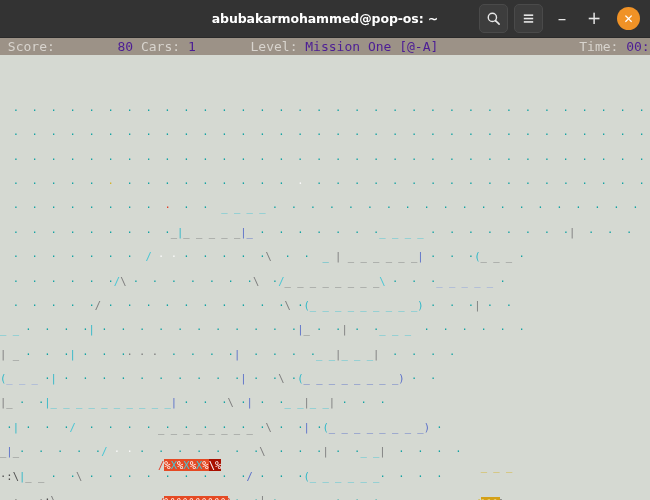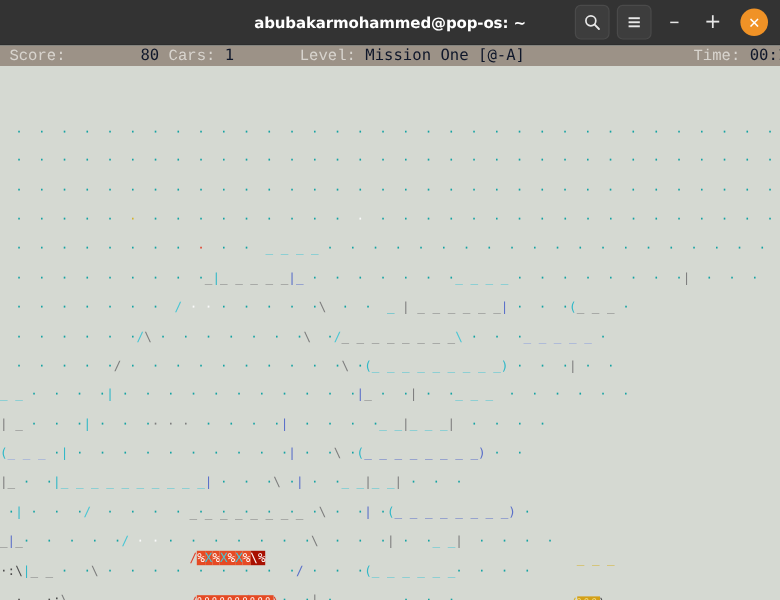--- a/index.html
+++ b/index.html
@@ -107,22 +107,22 @@
     position: absolute;
     top: 0; left: 0; right: 0;
     height: 17px;
     background: #9c9287;
     font-family: "DejaVu Sans Mono", monospace;
     font-size: 13px;
     line-height: 17px;
     white-space: pre;
     overflow: hidden;
   }
-  .sb-label { color: #d8d4ce; font-family: Liberation Mono, monospace; }
-  .sb-val   { color: #0f172a; }
+  .sb-label { color: #d8d4ce; }
+  .sb-val   { color: #4c1d95; }
 
   
   .ascii {
     position: absolute;
     top: 17px;
     left: 0;
     width: 650px;
     font-family: "DejaVu Sans Mono", monospace;
     font-size: 10.5px;
     line-height: 12.2px;

